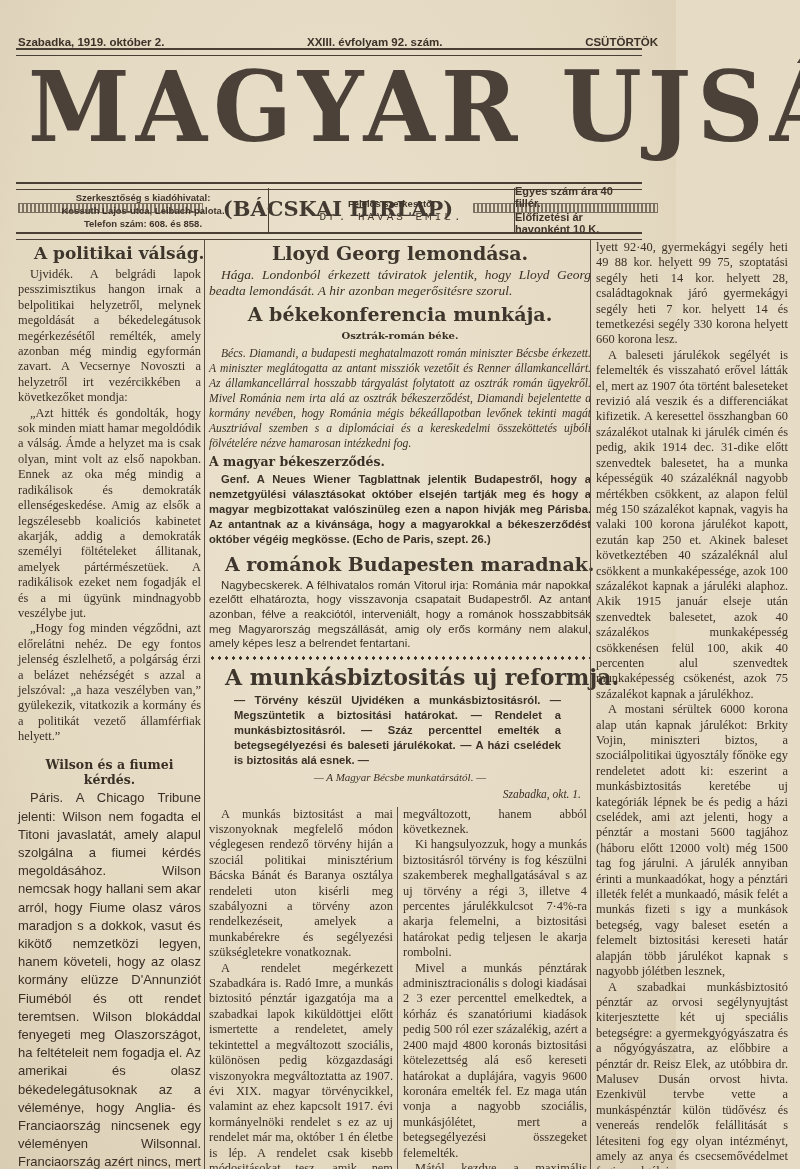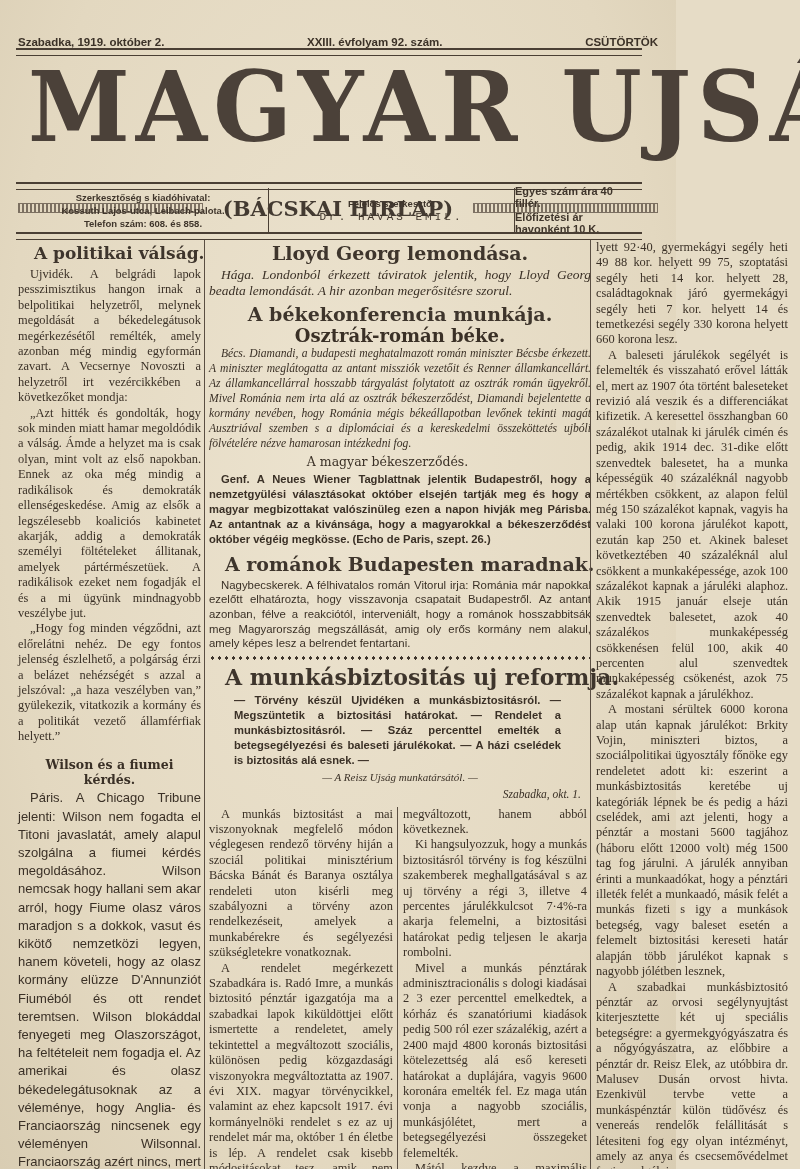--- a/index.html
+++ b/index.html
@@ -37,22 +37,22 @@
   .infobar .c3 { flex: 1; font-size: 11px; }
   .editor-name { font-size: 11px; letter-spacing: 3px; font-weight: normal; font-family: "Liberation Mono", monospace; }
 
   .col { position: absolute; top: 240px; font-size: 12.4px; line-height: 15.4px; text-align: justify; }
   .col1 { left: 18px; width: 183px; }
   .col-mid { left: 204px; width: 382px; border-left: 1.2px solid #5a4e42; padding-left: 4px; }
   .col4 { left: 590px; width: 192px; border-left: 1.2px solid #5a4e42; padding-left: 5px; }
   p { margin: 0; text-indent: 12px; }
   .h-big { font-family: "DejaVu Serif", serif; font-weight: bold; font-size: 19px; text-align: center;
     margin: 2px 16px 3px; color: #3e352c; line-height: 22px; white-space: nowrap; }
-  .h-small { font-family: "DejaVu Serif", serif; font-weight: bold; font-size: 18px; text-align: center; margin: 0 0 3px; }
-  .h-right { font-family: "DejaVu Serif", serif; font-weight: normal; font-size: 12.5px; text-align: center; margin: 3px 25px 2px 0; }
+  .h-small { font-family: "DejaVu Serif", serif; font-weight: bold; font-size: 10px; text-align: center; margin: 0 0 3px; }
+  .h-right { font-family: "DejaVu Serif", serif; font-weight: bold; font-size: 12.5px; text-align: left; margin: 3px 25px 2px 0; }
   .it { font-style: italic; }
   .bold-sans { font-family: "Liberation Sans", sans-serif; font-weight: bold; font-size: 11.2px; line-height: 15px; }
   .dots { height: 6px; margin: 4px 0 3px;
     background: radial-gradient(circle, #3e352c 1.5px, transparent 1.8px) 0 0 / 7px 6px repeat-x; }
   .sub-block { font-family: "Liberation Sans", sans-serif; font-weight: bold; font-size: 11.2px;
     line-height: 15px; margin: 0 30px 0 25px; text-align: justify; }
   .byline { font-style: italic; text-align: center; font-size: 11px; margin: 2px 0; }
   .dateline { text-align: right; font-size: 11.5px; margin: 0 10px 4px 0; }
   .twocol { display: flex; gap: 0; }
   .twocol .sub { width: 188px; padding-right: 4px; }
@@ -112,21 +112,21 @@
     <div class="h-big" style="margin-top:4px">A békekonferencia munkája.</div>
     <div class="h-small">Osztrák-román béke.</div>
     <p class="it" style="font-size:11.6px;line-height:15px">Bécs. Diamandi, a budapesti meghatalmazott román miniszter Bécsbe érkezett. A miniszter meglátogatta az antant missziók vezetőit és Renner államkancellárt. Az államkancellárral hosszabb tárgyalást folytatott az osztrák román ügyekről. Mivel Románia nem irta alá az osztrák békeszerződést, Diamandi bejelentette a kormány nevében, hogy Románia mégis békeállapotban levőnek tekinti magát Ausztriával szemben s a diplomáciai és a kereskedelmi összeköttetés ujbóli fölvételére nézve hamarosan intézkedni fog.</p>
     <div class="h-right">A magyar békeszerződés.</div>
     <p class="bold-sans">Genf. A Neues Wiener Tagblattnak jelentik Budapestről, hogy a nemzetgyülési választásokat október elsején tartják meg és hogy a magyar megbizottakat valószinüleg ezen a napon hivják meg Párisba. Az antantnak az a kivánsága, hogy a magyarokkal a békeszerződést október végéig megkösse. (Echo de Paris, szept. 26.)</p>
     <div class="h-big" style="margin-top:6px">A románok Budapesten maradnak.</div>
     <p style="font-family:'Liberation Sans',sans-serif;font-size:11.4px;line-height:14.6px">Nagybecskerek. A félhivatalos román Vitorul irja: Románia már napokkal ezelőtt elhatározta, hogy visszavonja csapatait Budapestről. Az antant azonban, félve a reakciótól, interveniált, hogy a románok hosszabbitsák meg Magyarország megszállását, amig oly erős kormány nem alakul, amely képes lesz a belrendet fentartani.</p>
     <div class="dots"></div>
     <div class="h-big" style="font-size:22px;line-height:26px">A munkásbiztositás uj reformja.</div>
     <div class="sub-block">— Törvény készül Ujvidéken a munkásbiztositásról. — Megszüntetik a biztositási határokat. — Rendelet a munkásbiztositásról. — Száz percenttel emelték a betegsegélyezési és baleseti járulékokat. — A házi cselédek is biztositás alá esnek. —</div>
-    <div class="byline">— A Reisz Ujság munkatársától. —</div>
+    <div class="byline">— A Magyar Bécsbe munkatársától. —</div>
     <div class="dateline it">Szabadka, okt. 1.</div>
     <div class="twocol">
       <div class="sub">
         <p>A munkás biztositást a mai viszonyoknak megfelelő módon véglegesen rendező törvény hiján a szociál politikai minisztérium Bácska Bánát és Baranya osztálya rendeleti uton kisérli meg szabályozni a törvény azon rendelkezéseit, amelyek a munkabérekre és segélyezési szükségletekre vonatkoznak.</p>
         <p>A rendelet megérkezett Szabadkára is. Radó Imre, a munkás biztositó pénztár igazgatója ma a szabadkai lapok kiküldöttjei előtt ismertette a rendeletet, amely tekintettel a megváltozott szociális, különösen pedig közgazdasági viszonyokra megváltoztatta az 1907. évi XIX. magyar törvénycikkel, valamint az ehez kapcsolt 1917. évi kormányelnöki rendelet s ez az uj rendelet már ma, október 1 én életbe is lép. A rendelet csak kisebb módositásokat tesz, amik nem ütköznek a törvény</p>
       </div>
       <div class="sub">
         <p style="text-indent:0">megváltozott, hanem abból következnek.</p>
         <p>Ki hangsulyozzuk, hogy a munkás biztositásról törvény is fog készülni szakemberek meghallgatásával s az uj törvény a régi 3, illetve 4 percentes járulékkulcsot 7·4%-ra akarja felemelni, a biztositási határokat pedig teljesen le akarja rombolni.</p>
         <p>Mivel a munkás pénztárak adminisztracionális s dologi kiadásai 2 3 ezer percenttel emelkedtek, a kórház és szanatóriumi kiadások pedig 500 ról ezer százalékig, azért a 2400 majd 4800 koronás biztositási kötelezettség alá eső kereseti határokat a duplájára, vagyis 9600 koronára emelték fel. Ez maga után vonja a nagyobb szociális, munkásjólétet, mert a betegsegélyezési összegeket felemelték.</p>

